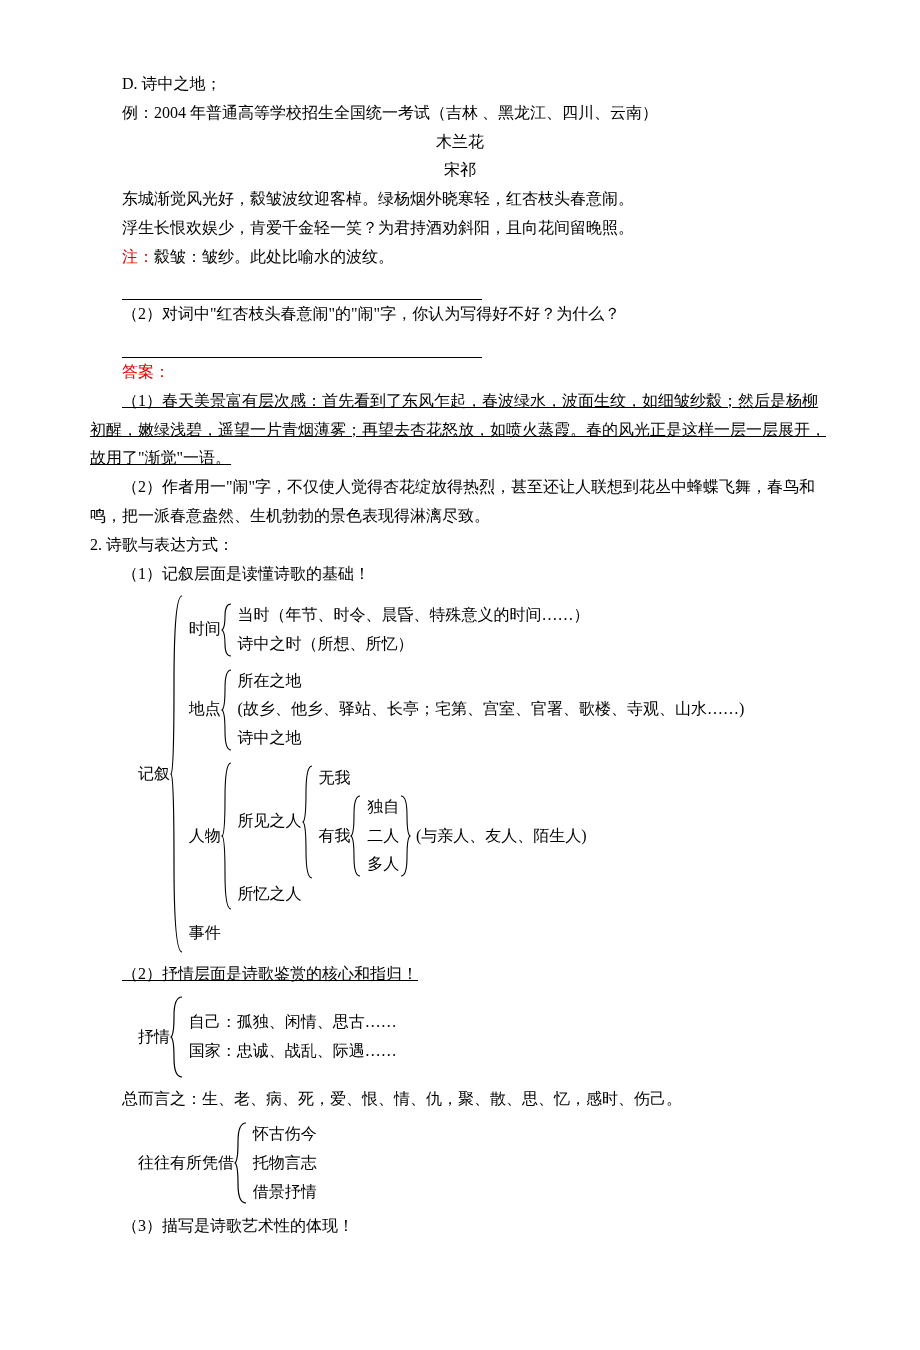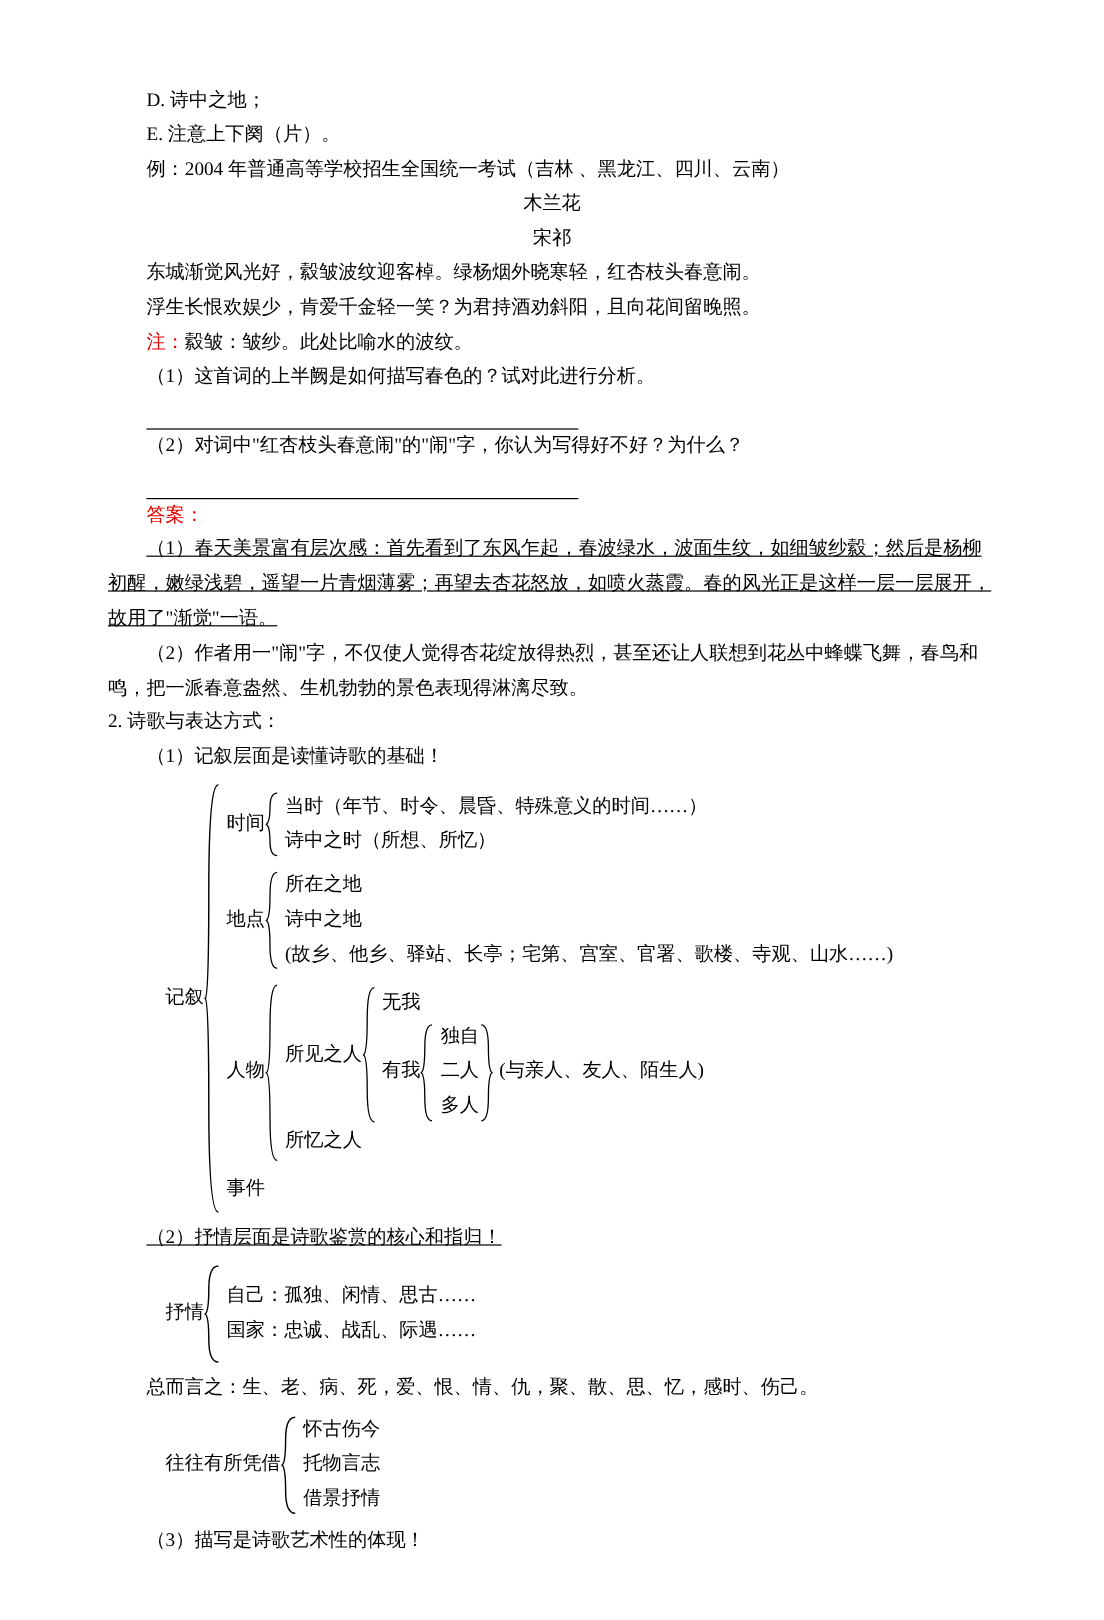--- a/index.html
+++ b/index.html
@@ -41,34 +41,32 @@
   .gap-v > * { margin: 4px 0; }
   .br-svg { display: block; }
   .sub-indent { margin-left: 0.3em; }
 </style>
 </head>
 <body>
 
 <div class="page">
 
   <p class="para indent1">D. 诗中之地；</p>
-  <p class="para indent1">E. 注意上下阕（片）。</p>
   <p class="para indent1">例：2004 年普通高等学校招生全国统一考试（吉林 、黑龙江、四川、云南）</p>
 
   <p class="poem-title">木兰花</p>
   <p class="poem-title">宋祁</p>
 
   <p class="para indent1">东城渐觉风光好，縠皱波纹迎客棹。绿杨烟外晓寒轻，红杏枝头春意闹。</p>
   <p class="para indent1">浮生长恨欢娱少，肯爱千金轻一笑？为君持酒劝斜阳，且向花间留晚照。</p>
 
   <p class="para indent1">
     <span class="red">注：</span><span>縠皱：皱纱。此处比喻水的波纹。</span>
   </p>
 
-  <p class="para indent1">（1）这首词的上半阙是如何描写春色的？试对此进行分析。</p>
   <p class="para indent1"><span class="blank-line"></span></p>
   <p class="para indent1">（2）对词中"红杏枝头春意闹"的"闹"字，你认为写得好不好？为什么？</p>
   <p class="para indent1"><span class="blank-line"></span></p>
 
   <p class="para" style="text-indent:2em;">
     <span class="red">答案：</span>
   </p>
   <p class="para" style="text-indent:2em;text-decoration:underline;">（1）春天美景富有层次感：首先看到了东风乍起，春波绿水，波面生纹，如细皱纱縠；然后是杨柳初醒，嫩绿浅碧，遥望一片青烟薄雾；再望去杏花怒放，如喷火蒸霞。春的风光正是这样一层一层展开，故用了"渐觉"一语。</p>
   <p class="para" style="text-indent:2em;">（2）作者用一"闹"字，不仅使人觉得杏花绽放得热烈，甚至还让人联想到花丛中蜂蝶飞舞，春鸟和鸣，把一派春意盎然、生机勃勃的景色表现得淋漓尽致。</p>
 
@@ -93,22 +91,22 @@
         </div>
       </div>
 
       <div class="row">
         <span class="label">地点</span>
         <svg class="br-svg" width="12" height="84">
           <path d="M10 2 Q4 2 4 21 Q4 40 1 42 Q4 44 4 63 Q4 82 10 82" stroke="#000" fill="none" stroke-width="1.1"></path>
         </svg>
         <div class="col sub-indent">
           <span>所在之地</span>
+          <span>(故乡、他乡、驿站、长亭；宅第、宫室、官署、歌楼、寺观、山水……)</span>
           <span>诗中之地</span>
-          <span>(故乡、他乡、驿站、长亭；宅第、宫室、官署、歌楼、寺观、山水……)</span>
         </div>
       </div>
 
       <div class="row">
         <span class="label">人物</span>
         <svg class="br-svg" width="12" height="150">
           <path d="M10 2 Q4 2 4 37 Q4 74 1 75 Q4 76 4 113 Q4 148 10 148" stroke="#000" fill="none" stroke-width="1.1"></path>
         </svg>
         <div class="col sub-indent">
           <div class="row">

